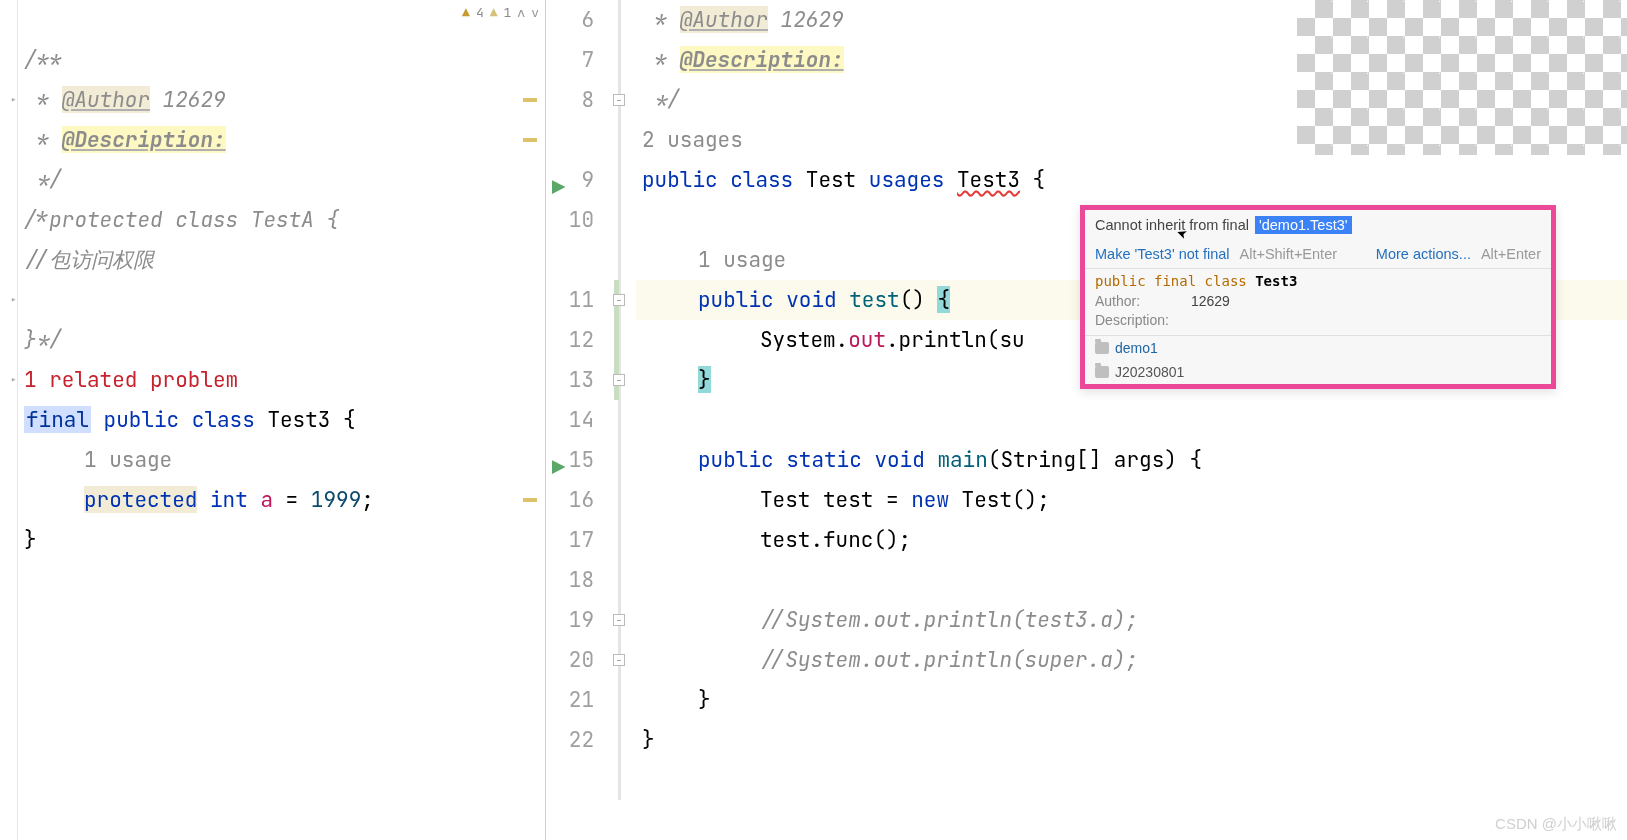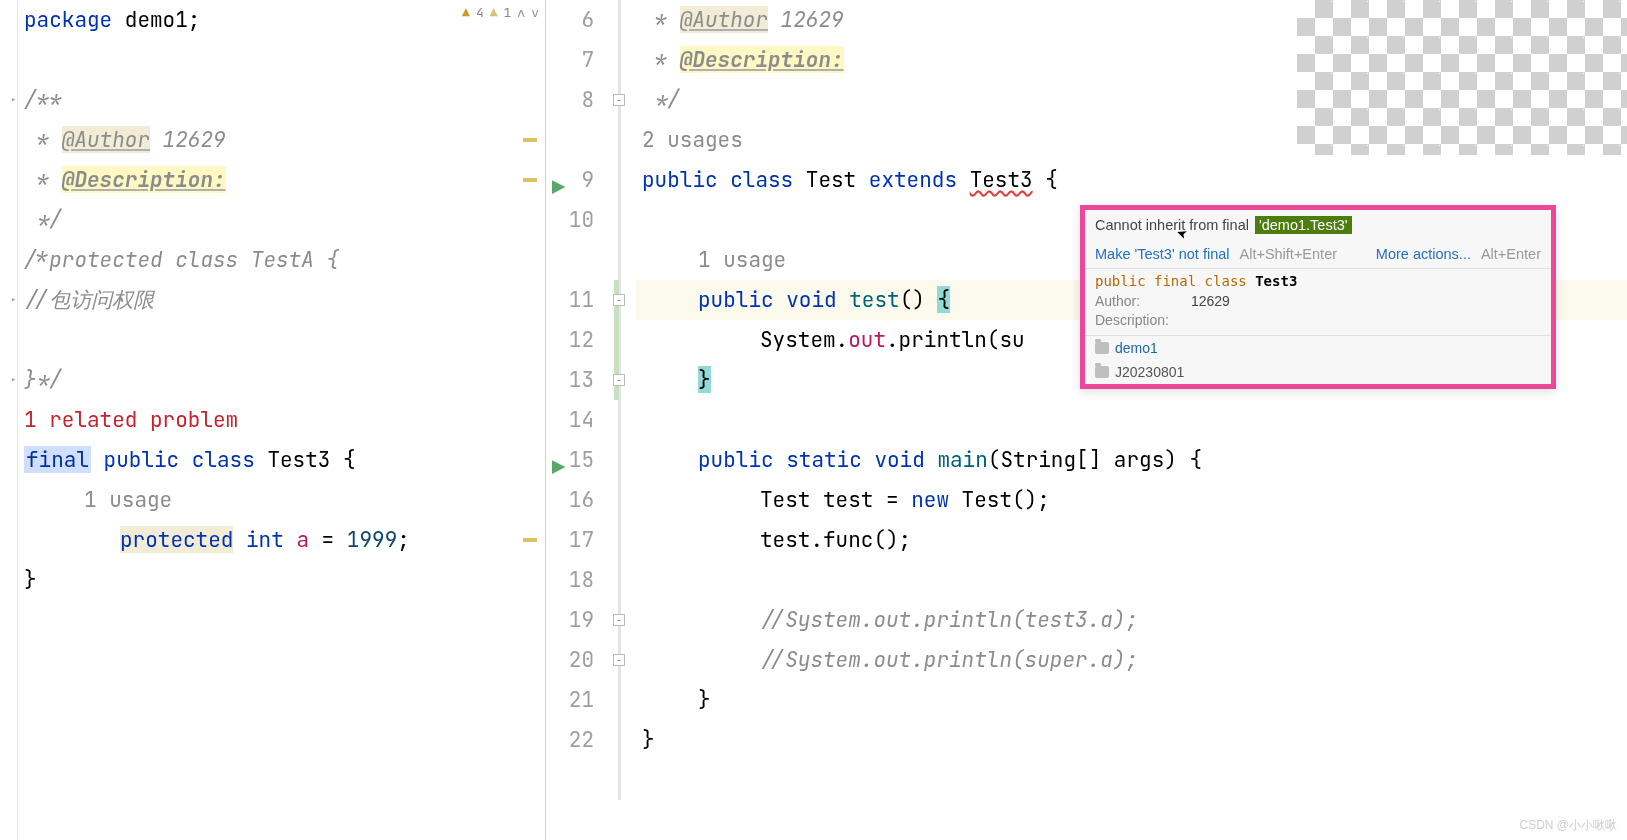--- a/index.html
+++ b/index.html
@@ -41,21 +41,21 @@
   .kw { color:#0033b3; }
   .kw-final { color:#003399; background:#d0dfff; padding:0 2px;}
   .fld { color:#be185d; }
   .num { color:#0c4a6e;}
   .cmt { color:#8c8c8c; font-style:italic;}
   .doc { color:#8c8c8c; font-style:italic; }
   .doc-tag { color:#8c8c8c; font-style:italic; text-decoration: underline; text-decoration-color:#b0b0b0; background:#f2ecd6; }
   .doc-hl { background:#fef9c3;font-weight:bold; }
   .problem { color:#c7222d; font-style:normal;}
   .usages { color:#8c8c8c; font-style:normal;}
-  .hl-keyword { background:#f2ecd6;margin-left:36px; }
+  .hl-keyword { background:#f2ecd6; }
   .err-underline { text-decoration: underline wavy #e53935; text-underline-offset:3px;}
   .sel-bracket { background:#93d9d9;}
   .line-hl { background:#fcfaed; }
   .marker { position:absolute; right:8px; width:14px; height:4px; }
   .m-weak { background:#dcc36b;}
   .top-inspect { position:absolute; top:4px; right:6px; font-size:13px; color:#888; display:flex; gap:6px; align-items:center;}
   .top-inspect .warn { color:#c99a2e;}
   .top-inspect .weak { color:#d4c27a;}
 
   .tooltip {
@@ -66,21 +66,21 @@
     background: #f7f7f7;
     border: 5px solid #ec4899;
     font-family: "Segoe UI", Arial, sans-serif;
     font-size: 14.5px;
     box-shadow: 0 3px 10px rgba(0,0,0,.12);
     z-index: 50;
   }
   .tooltip .row { padding: 6px 10px; display:flex; gap:6px; align-items:center; flex-wrap:wrap;}
   .tooltip .sep { border-top:1px solid #e0e0e0; }
   .tooltip .err-text { color:#444; }
-  .tooltip .err-ref { background:#4d7c0f; color:#fff; padding:1px 4px;}
+  .tooltip .err-ref { background:#3b82f6; color:#fff; padding:1px 4px;}
   .tooltip .action { color:#2470bf;}
   .tooltip .shortcut { color:#999; margin-left:4px;}
   .tooltip .code-sig { font-family: monospace; padding: 4px 10px; font-size:14px; display:block;}
   .tooltip .code-sig .k { color:#b36b00;}
   .tooltip .doc-table { padding: 0 10px 4px; display:table; font-size:14px;}
   .tooltip .doc-row { display:table-row;}
   .tooltip .doc-k { display:table-cell; color:#888; padding-right:22px; padding-bottom:3px;}
   .tooltip .doc-v { display:table-cell; color:#444; padding-bottom:3px;}
   .tooltip .loc-row { padding:4px 10px; display:flex; align-items:center; gap:6px; font-size:14px; color:#555;}
   .tooltip .pkg-name { color:#2066a3;}
@@ -91,42 +91,41 @@
   .checker {
     position:absolute; top:0; right:0; width:330px; height:155px;
     background-image:
       linear-gradient(45deg,#d0d0d0 25%,transparent 25%),
       linear-gradient(-45deg,#d0d0d0 25%,transparent 25%),
       linear-gradient(45deg,transparent 75%,#d0d0d0 75%),
       linear-gradient(-45deg,transparent 75%,#d0d0d0 75%);
     background-size:36px 36px;
     background-position:0 0,0 18px,18px -18px,-18px 0;
   }
-  .watermark { position:absolute; right:10px; bottom:6px; font-family:sans-serif; font-size:12px; color:#cfcfcf; z-index:5;}
+  .watermark { position:absolute; right:10px; bottom:6px; font-family:sans-serif; font-size:15px; color:#cfcfcf; z-index:5;}
   .fold-region { position:absolute; left:72px; top:0; bottom:0; width:4px;} 
   .fold-line { position:absolute; left:0; width:3px; background:#e4e4e4;}
   .green-bar { position:absolute; left:68px; width:5px; background:#c9dec1;}
   .foldbtn { position:absolute; left:67px; width:12px; height:12px; border:1px solid #bbb; background:#fff; font-size:9px; line-height:10px; text-align:center; color:#888;}
 </style>
 </head>
 <body>
 
 <div class="pane left-pane">
   <div class="gutter left-gutter"></div>
   <div class="code-area">
     <div class="top-inspect">
       <span class="warn">▲</span>
         <span>4</span>
       <span class="weak">▲</span>
         <span>1</span>
       <span style="color:#999">ʌ</span>
       <span style="color:#999">v</span>
     </div>
 
-    <div class="line"><span class="kw">package</span> <span>demo1</span><span>;</span></div>
     <div class="line"></div>
     <div class="line"><span class="doc">/**</span></div>
     <div class="line"><span class="doc"> * </span><span class="doc-tag">@Author</span><span class="doc"> 12629</span><span class="marker m-weak" style="top:18px"></span></div>
     <div class="line"><span class="doc"> * </span><span class="doc-tag doc-hl">@Description:</span><span class="marker m-weak" style="top:18px"></span></div>
     <div class="line"><span class="doc"> */</span></div>
     <div class="line"><span class="cmt">/*protected class TestA {</span></div>
     <div class="line"><span class="cmt">//包访问权限</span></div>
     <div class="line"></div>
     <div class="line"><span class="cmt">}*/</span></div>
     <div class="line"><span class="problem">1 related problem</span></div>
@@ -207,21 +206,21 @@
     <div class="rgutter-line">
         <span class="lnum">22</span>
       </div>
   </div>
 
   <div class="right-code-area">
     <div class="line"><span class="doc"> * </span><span class="doc-tag">@Author</span><span class="doc"> 12629</span></div>
     <div class="line"><span class="doc"> * </span><span class="doc-tag doc-hl">@Description:</span></div>
     <div class="line"><span class="doc"> */</span></div>
     <div class="line"><span class="usages">2 usages</span></div>
-    <div class="line"><span class="kw">public</span><span class="kw"> class </span><span>Test </span><span class="kw">extends </span><span class="err-underline">Test3</span><span> {</span></div>
+    <div class="line"><span class="kw">public</span><span class="kw"> class </span><span>Test </span><span class="kw">usages </span><span class="err-underline">Test3</span><span> {</span></div>
     <div class="line"></div>
     <div class="line" style="padding-left:62px"><span class="usages">1 usage</span></div>
     <div class="line line-hl" style="padding-left:62px"><span class="kw">public</span><span class="kw"> void </span><span style="color:#00627a">test</span><span>() </span><span class="sel-bracket">{</span></div>
     <div class="line" style="padding-left:124px"><span>System.</span><span class="fld">out</span><span>.println(su</span></div>
     <div class="line" style="padding-left:62px"><span class="sel-bracket">}</span></div>
     <div class="line"></div>
     <div class="line" style="padding-left:62px"><span class="kw">public</span><span class="kw"> static </span><span class="kw">void </span><span style="color:#00627a">main</span><span>(String[] args) {</span></div>
     <div class="line" style="padding-left:124px"><span>Test test = </span><span class="kw">new</span><span> Test();</span></div>
     <div class="line" style="padding-left:124px"><span>test.func();</span></div>
     <div class="line"></div>

